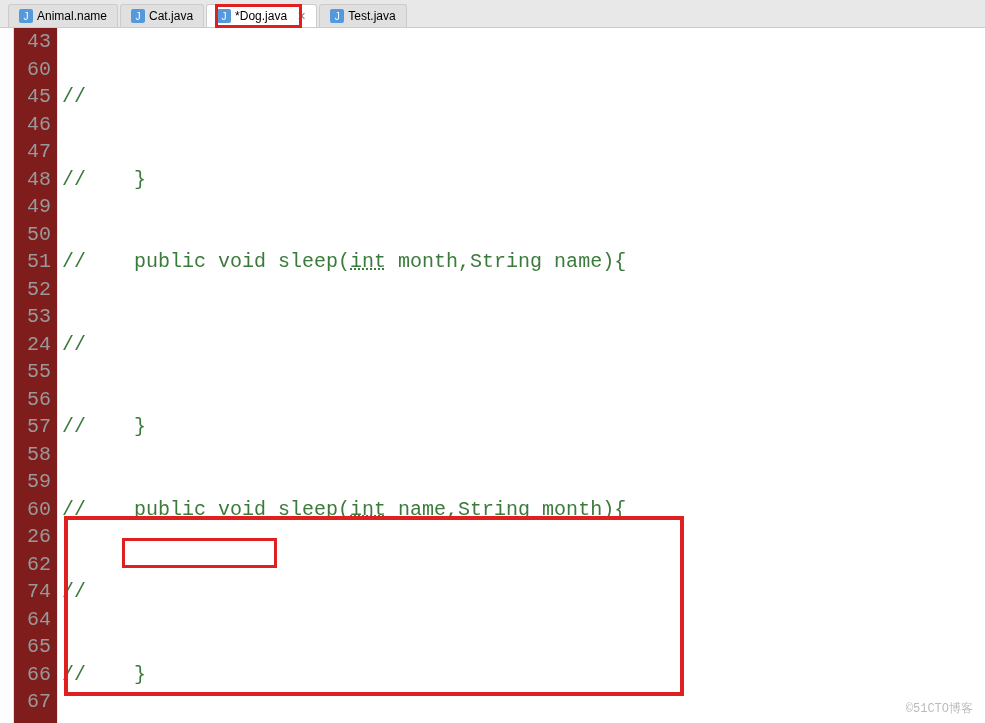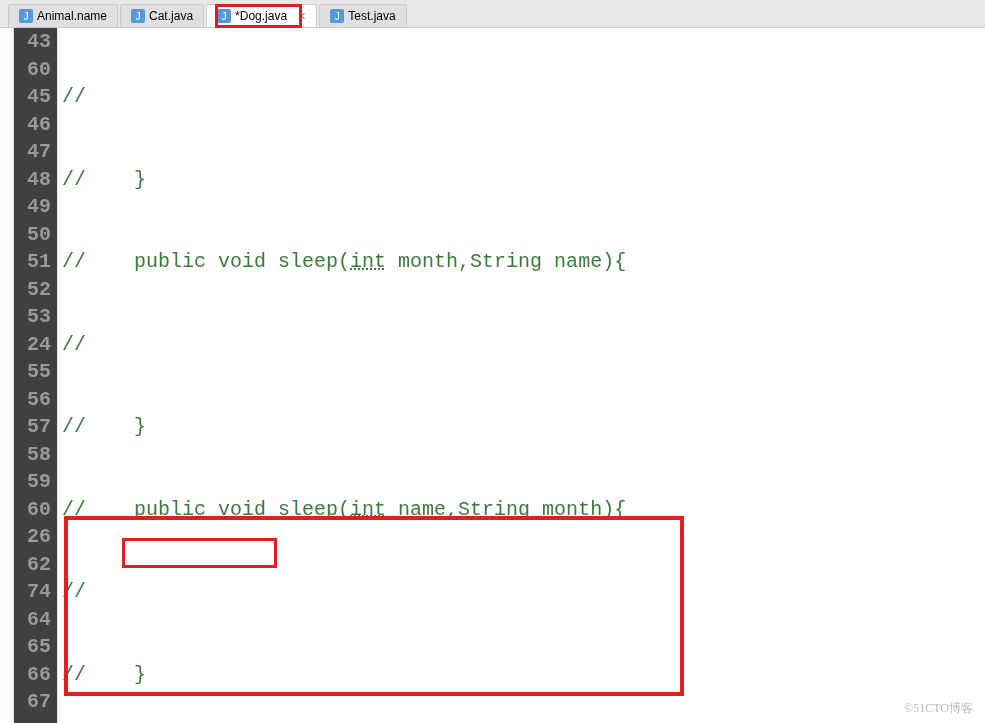--- a/index.html
+++ b/index.html
@@ -58,28 +58,27 @@
       background: #fff;
       position: relative;
     }
     .left-margin {
       width: 14px;
       background: #fdfdfd;
       border-right: 1px solid #e0e0e0;
     }
     .gutter {
       width: 44px;
-      background: #404040;
+      background: #7f1d1d;
       border-right: 1px solid #e8e8e8;
       font-size: 20px;
       color: #999;
       text-align: right;
       padding-right: 6px;
       user-select: none;
-      font-weight: bold;
     }
     .code {
       flex: 1;
       font-size: 20px;
       line-height: 27.5px;
       white-space: pre;
       padding-left: 4px;
       overflow: hidden;
     }
     .line-row {
@@ -117,21 +116,21 @@
       width: 620px;
       height: 180px;
       pointer-events: none;
     }
     .watermark {
       position: absolute;
       right: 12px;
       bottom: 6px;
       font-size: 12px;
       color: #bbb;
-      font-family: Liberation Serif, serif;
+      font-family: Liberation Mono, monospace;
     }
   </style>
 </head>
 <body>
 
 <div class="tab-bar">
   <div class="tab">
     <span class="file-icon">J</span>
     <span>Animal.name</span>
   </div>

